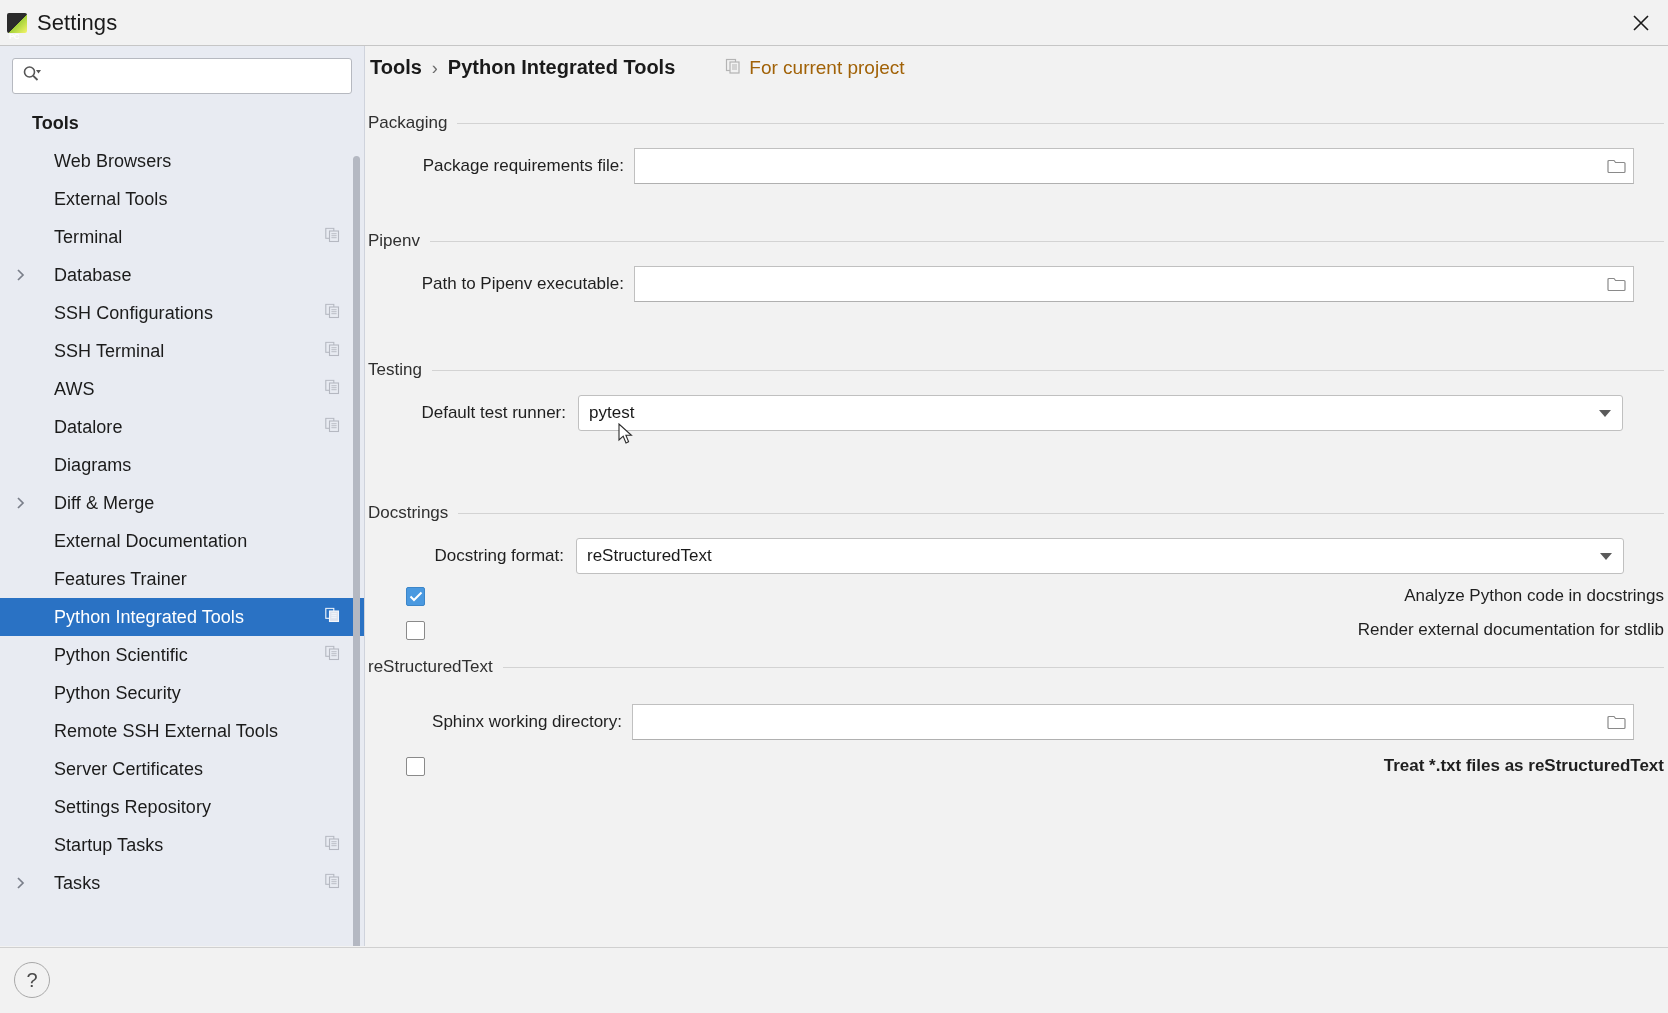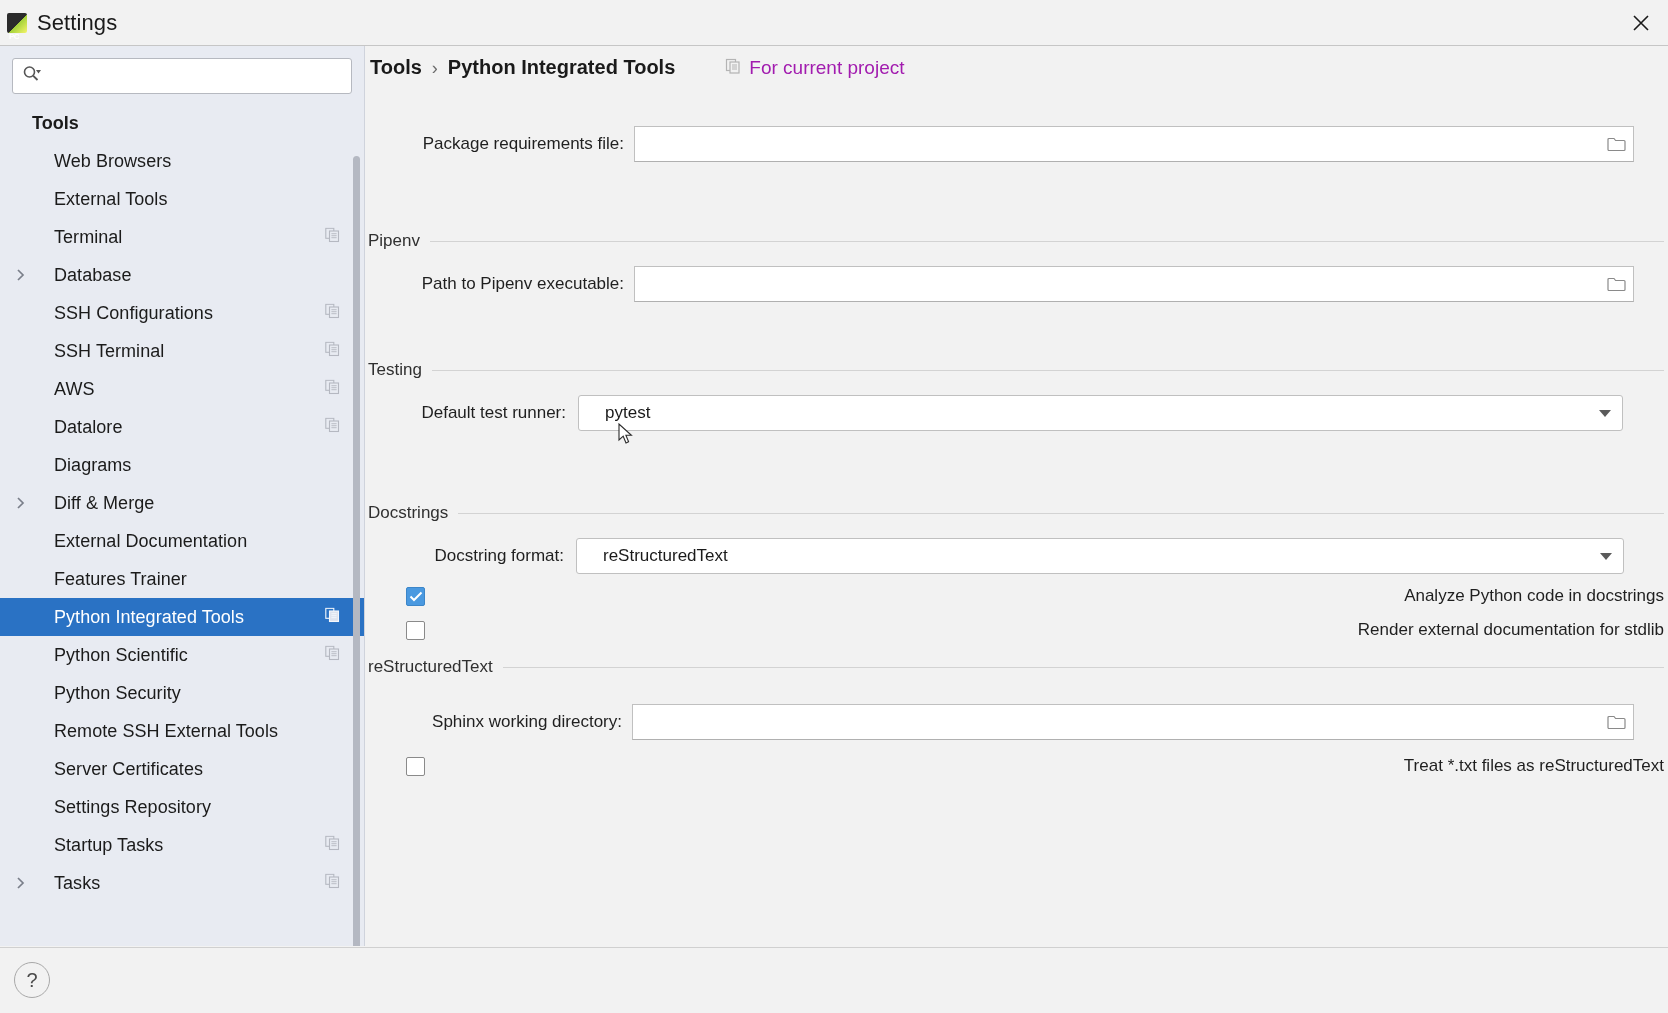--- a/index.html
+++ b/index.html
@@ -133,21 +133,21 @@
   }
   .bc-part {
     font-size: 20px; font-weight: bold; color: #1a1a1a;
   }
   .bc-sep {
     font-size: 18px; color: #6b6b6b; margin: 0 10px;
   }
   .for-project {
     display: flex; align-items: center;
     margin-left: 50px;
-    color: #a21caf; font-size: 19px;
+    color: #a16207; font-size: 19px;
   }
   .for-project .fp-icon { margin-right: 8px; opacity: .7; }
 
   .section {
     position: absolute; left: 2px; width: 1296px;
   }
   .sec-head {
     display: flex; align-items: center;
     height: 22px;
   }
@@ -187,21 +187,21 @@
     width: 34px; height: 34px;
     display: flex; align-items: center; justify-content: center;
     cursor: pointer; flex: 0 0 auto;
   }
   .combo {
     height: 36px;
     background: #ffffff;
     border: 1px solid #c0c0c0;
     border-radius: 3px;
     display: flex; align-items: center;
-    position: relative; cursor: pointer; padding-left: 16px;
+    position: relative; cursor: pointer;
   }
   .combo .combo-val {
     flex: 1 1 auto;
     font-size: 17px; color: #1a1a1a;
     padding-left: 10px;
   }
   .combo .combo-arrow {
     width: 34px; flex: 0 0 34px;
     display: flex; align-items: center; justify-content: center;
   }
@@ -463,20 +463,24 @@
           <rect x="1.5" y="1.5" width="9" height="11" fill="none" stroke="#9a9a9a" stroke-width="1.2"></rect>
           <rect x="5" y="4" width="9" height="11" fill="#f2f2f2" stroke="#9a9a9a" stroke-width="1.2"></rect>
           <path d="M7 7h5 M7 9h5 M7 11h5" stroke="#9a9a9a" stroke-width="1"></path>
         </svg>
       </span>
       <span>For current project</span>
     </span>
   </div>
 
   <div class="section" style="top:66px;">
+    <div class="sec-head">
+      <span class="sec-title">Packaging</span>
+      <span class="sec-line"></span>
+    </div>
     <div class="field-row">
       <span class="field-label" style="width:256px;">Package requirements file:</span>
       <div class="text-field" style="width:1000px; margin-left:10px;">
         <input type="text" placeholder="" style="">
         <span class="browse-btn">
           <svg width="19" height="17" viewBox="0 0 19 17">
             <path d="M1 3.5 a1 1 0 0 1 1-1 h5 l1.6 2 h8.4 a1 1 0 0 1 1 1 v8 a1 1 0 0 1 -1 1 h-15 a1 1 0 0 1 -1 -1 z" fill="none" stroke="#8a8a8a" stroke-width="1.2"></path>
           </svg>
         </span>
       </div>
@@ -564,21 +568,21 @@
       <span class="field-label" style="width:254px;">Sphinx working directory:</span>
       <div class="text-field" style="width:1002px; margin-left:10px;">
         <input type="text" placeholder="" style="">
         <span class="browse-btn">
           <svg width="19" height="17" viewBox="0 0 19 17">
             <path d="M1 3.5 a1 1 0 0 1 1-1 h5 l1.6 2 h8.4 a1 1 0 0 1 1 1 v8 a1 1 0 0 1 -1 1 h-15 a1 1 0 0 1 -1 -1 z" fill="none" stroke="#8a8a8a" stroke-width="1.2"></path>
           </svg>
         </span>
       </div>
     </div>
-    <div class="check-row" style="margin-left:38px; margin-top:16px;">
+    <div class="check-row" style="margin-left:38px; margin-top:16px;font-weight:bold;">
       <span class="cbox"></span>
       <span class="check-label">Treat *.txt files as reStructuredText</span>
     </div>
   </div>
 
 </div>
 
 <div class="footer">
   <div class="help-btn">?</div>
 </div>

